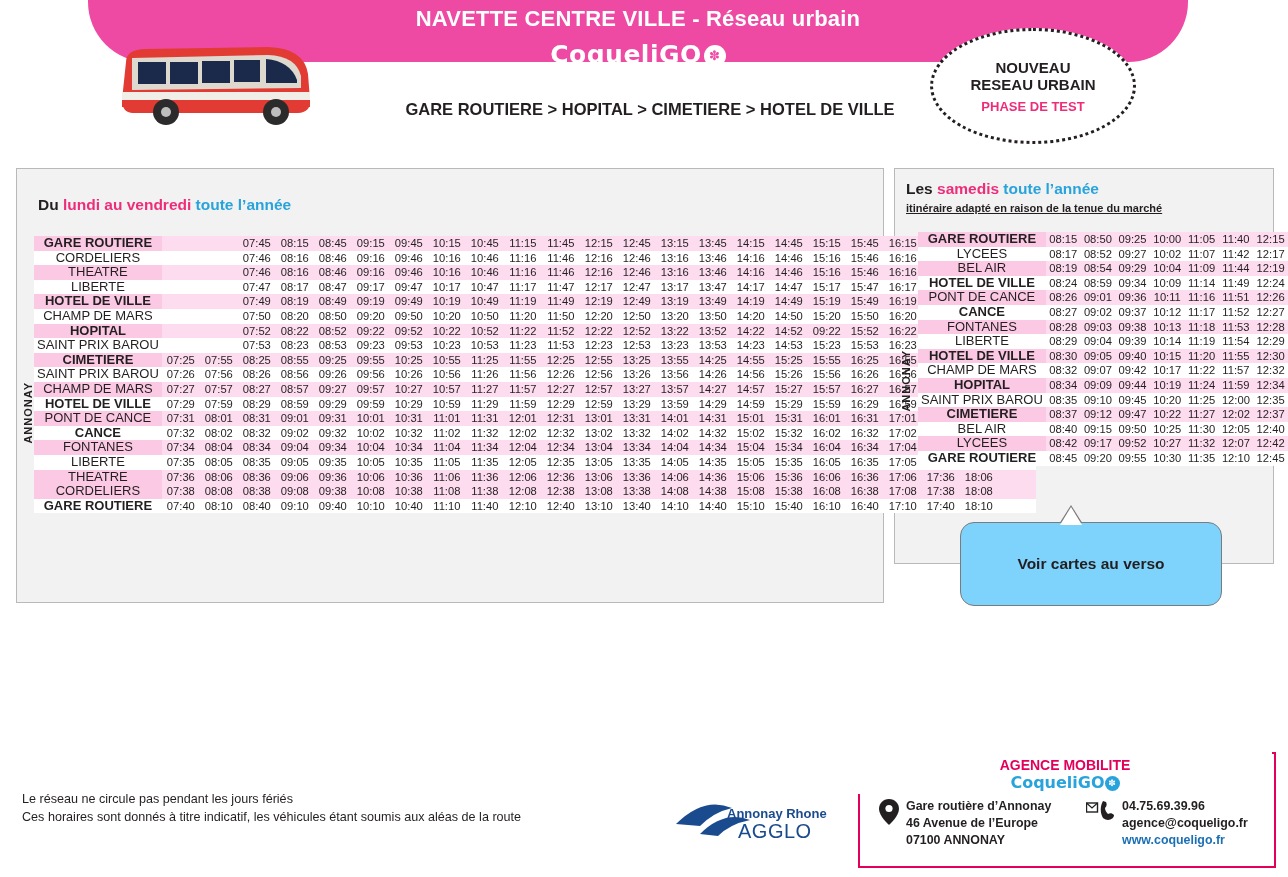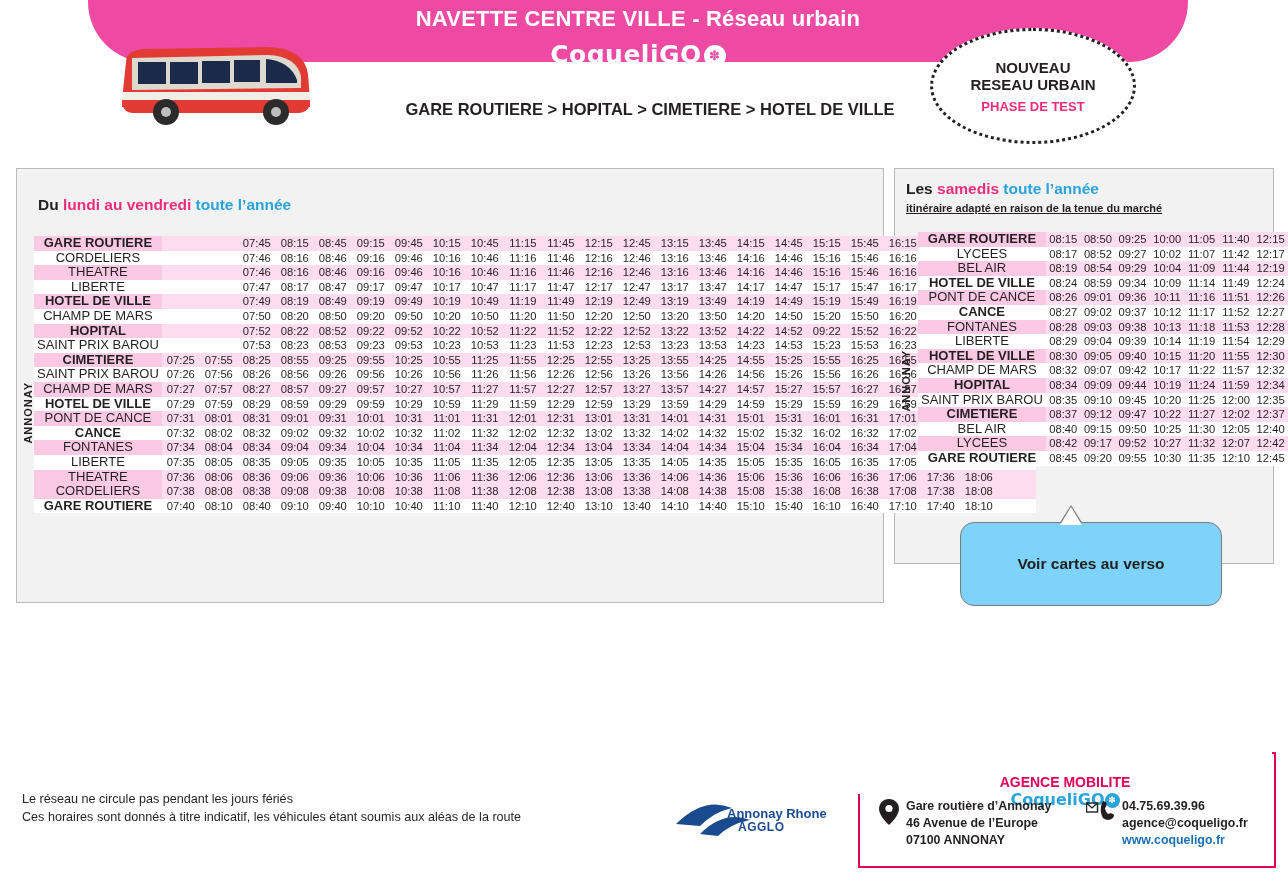--- a/index.html
+++ b/index.html
@@ -126,31 +126,31 @@
     border-left:12px solid transparent;border-right:12px solid transparent;
     border-bottom:19px solid #7b7b7b;z-index:7;
   }
 
   
   .footnotes{
     position:absolute;left:22px;top:790px;font-size:12.6px;color:#231f20;line-height:18px;
   }
   .agglo{position:absolute;left:670px;top:778px;width:180px;height:70px;}
   .agglo-txt1{position:absolute;left:727px;top:806px;font-size:13px;color:#1b4b8f;font-weight:bold;}
-  .agglo-txt2{position:absolute;left:738px;top:820px;font-size:12px;color:#1b4b8f;font-weight:bold;letter-spacing:.5px;}
+  .agglo-txt2{position:absolute;left:738px;top:820px;font-size:20px;color:#1b4b8f;font-weight:normal;letter-spacing:.5px;}
 
   .agence{
     position:absolute;left:858px;top:752px;width:414px;height:112px;
     border:2px solid #e3005a;background:#ffffff;
   }
   .agence-head{
     position:absolute;left:858px;top:752px;width:414px;height:42px;
     background:#ffffff;text-align:center;
   }
-  .agence-head .t{font-size:14px;font-weight:bold;color:#e3005a;margin-top:22px;display:block;}
+  .agence-head .t{font-size:14px;font-weight:bold;color:#e3005a;margin-top:5px;display:block;}
   .agence-head .cq{font-size:16px;font-weight:bold;color:#29a3dc;font-family:"DejaVu Sans",sans-serif;}
   .agence-head .cq .flower{
     display:inline-block;width:15px;height:15px;border-radius:50%;
     background:#29a3dc;color:#ffffff;font-size:9px;line-height:15px;text-align:center;vertical-align:middle;
   }
   .agence-body{position:absolute;left:860px;top:798px;width:410px;height:64px;display:flex;}
   .ag-left{width:215px;padding-left:18px;display:flex;align-items:flex-start;}
   .ag-right{width:190px;display:flex;align-items:flex-start;}
   .ag-lines{font-size:12.4px;font-weight:bold;line-height:17px;color:#231f20;}
   .ag-lines .blue{color:#1b6fb5;}

